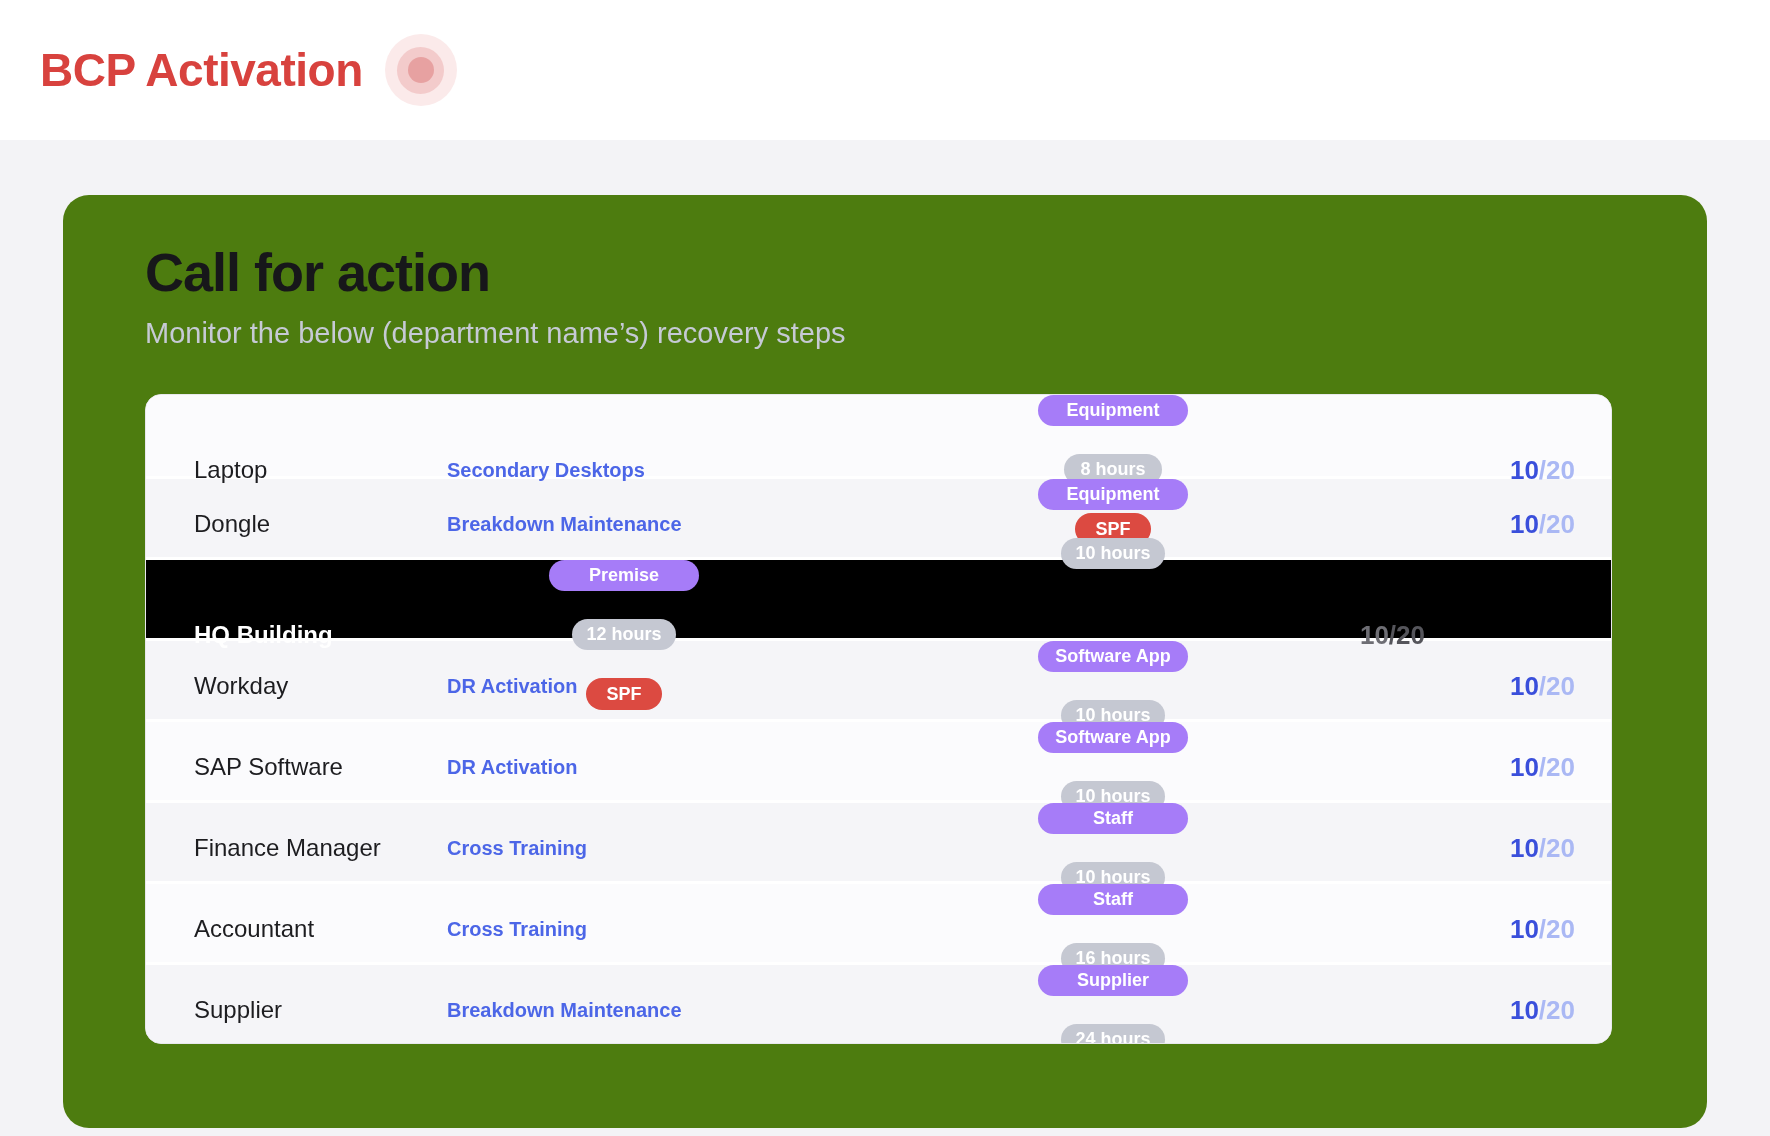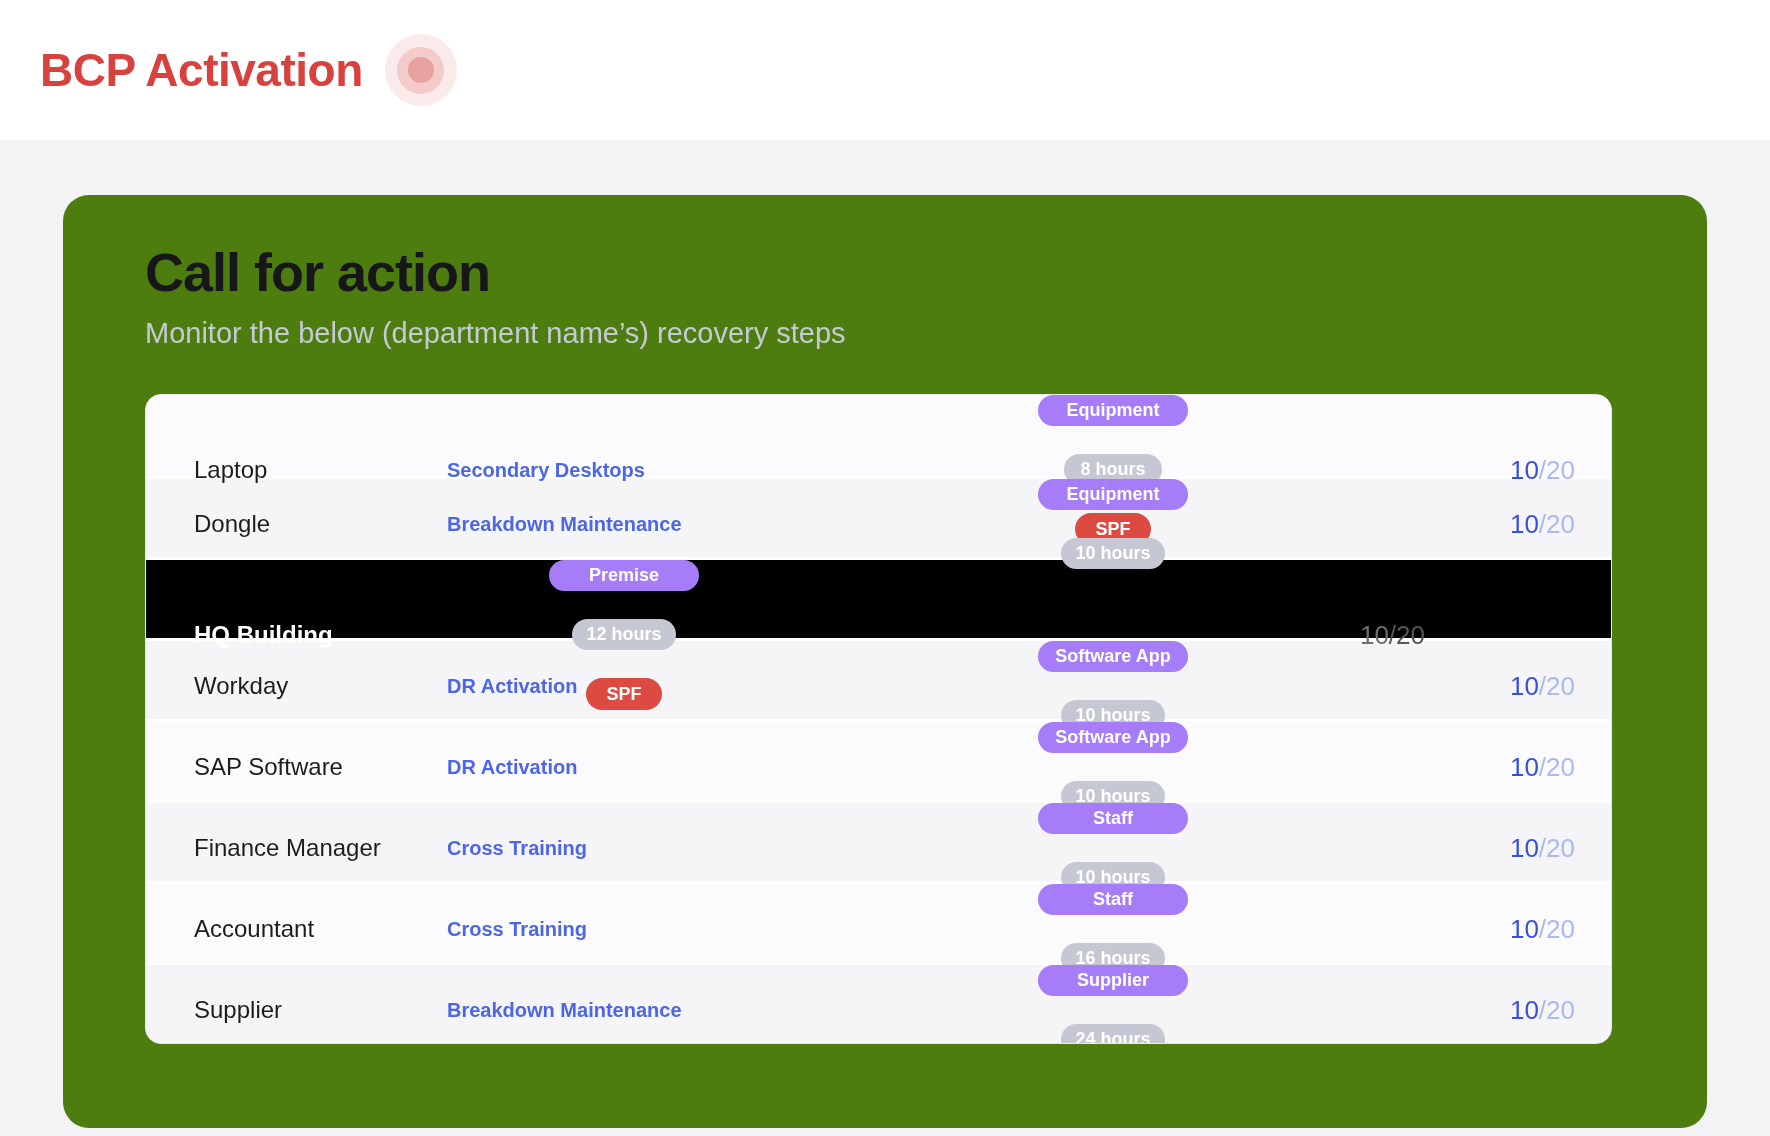--- a/index.html
+++ b/index.html
@@ -115,21 +115,21 @@
     font-weight: 700;
     white-space: nowrap;
   }
   .badge-category { width: 150px; background: #a67cf8; }
   .badge-duration { min-width: 98px; padding: 0 14px; background: #c5c8d2; }
   .badge-spf      { padding: 16px 20px; background: #dc4a41; }
 
   .cell-score {
     text-align: right;
     font-size: 26px;
-    font-weight: 400;
+    font-weight: 700;
     white-space: nowrap;
   }
   .score-value { color: #3a4fdb; }
   .score-total { color: #aab8f4; }
 
   
   .table-row.highlighted,
   .table-row.highlighted:nth-child(odd),
   .table-row.highlighted:nth-child(even) { background: #000000; }
   .table-row.highlighted .cell-name   { color: #ffffff; font-weight: 700; }

